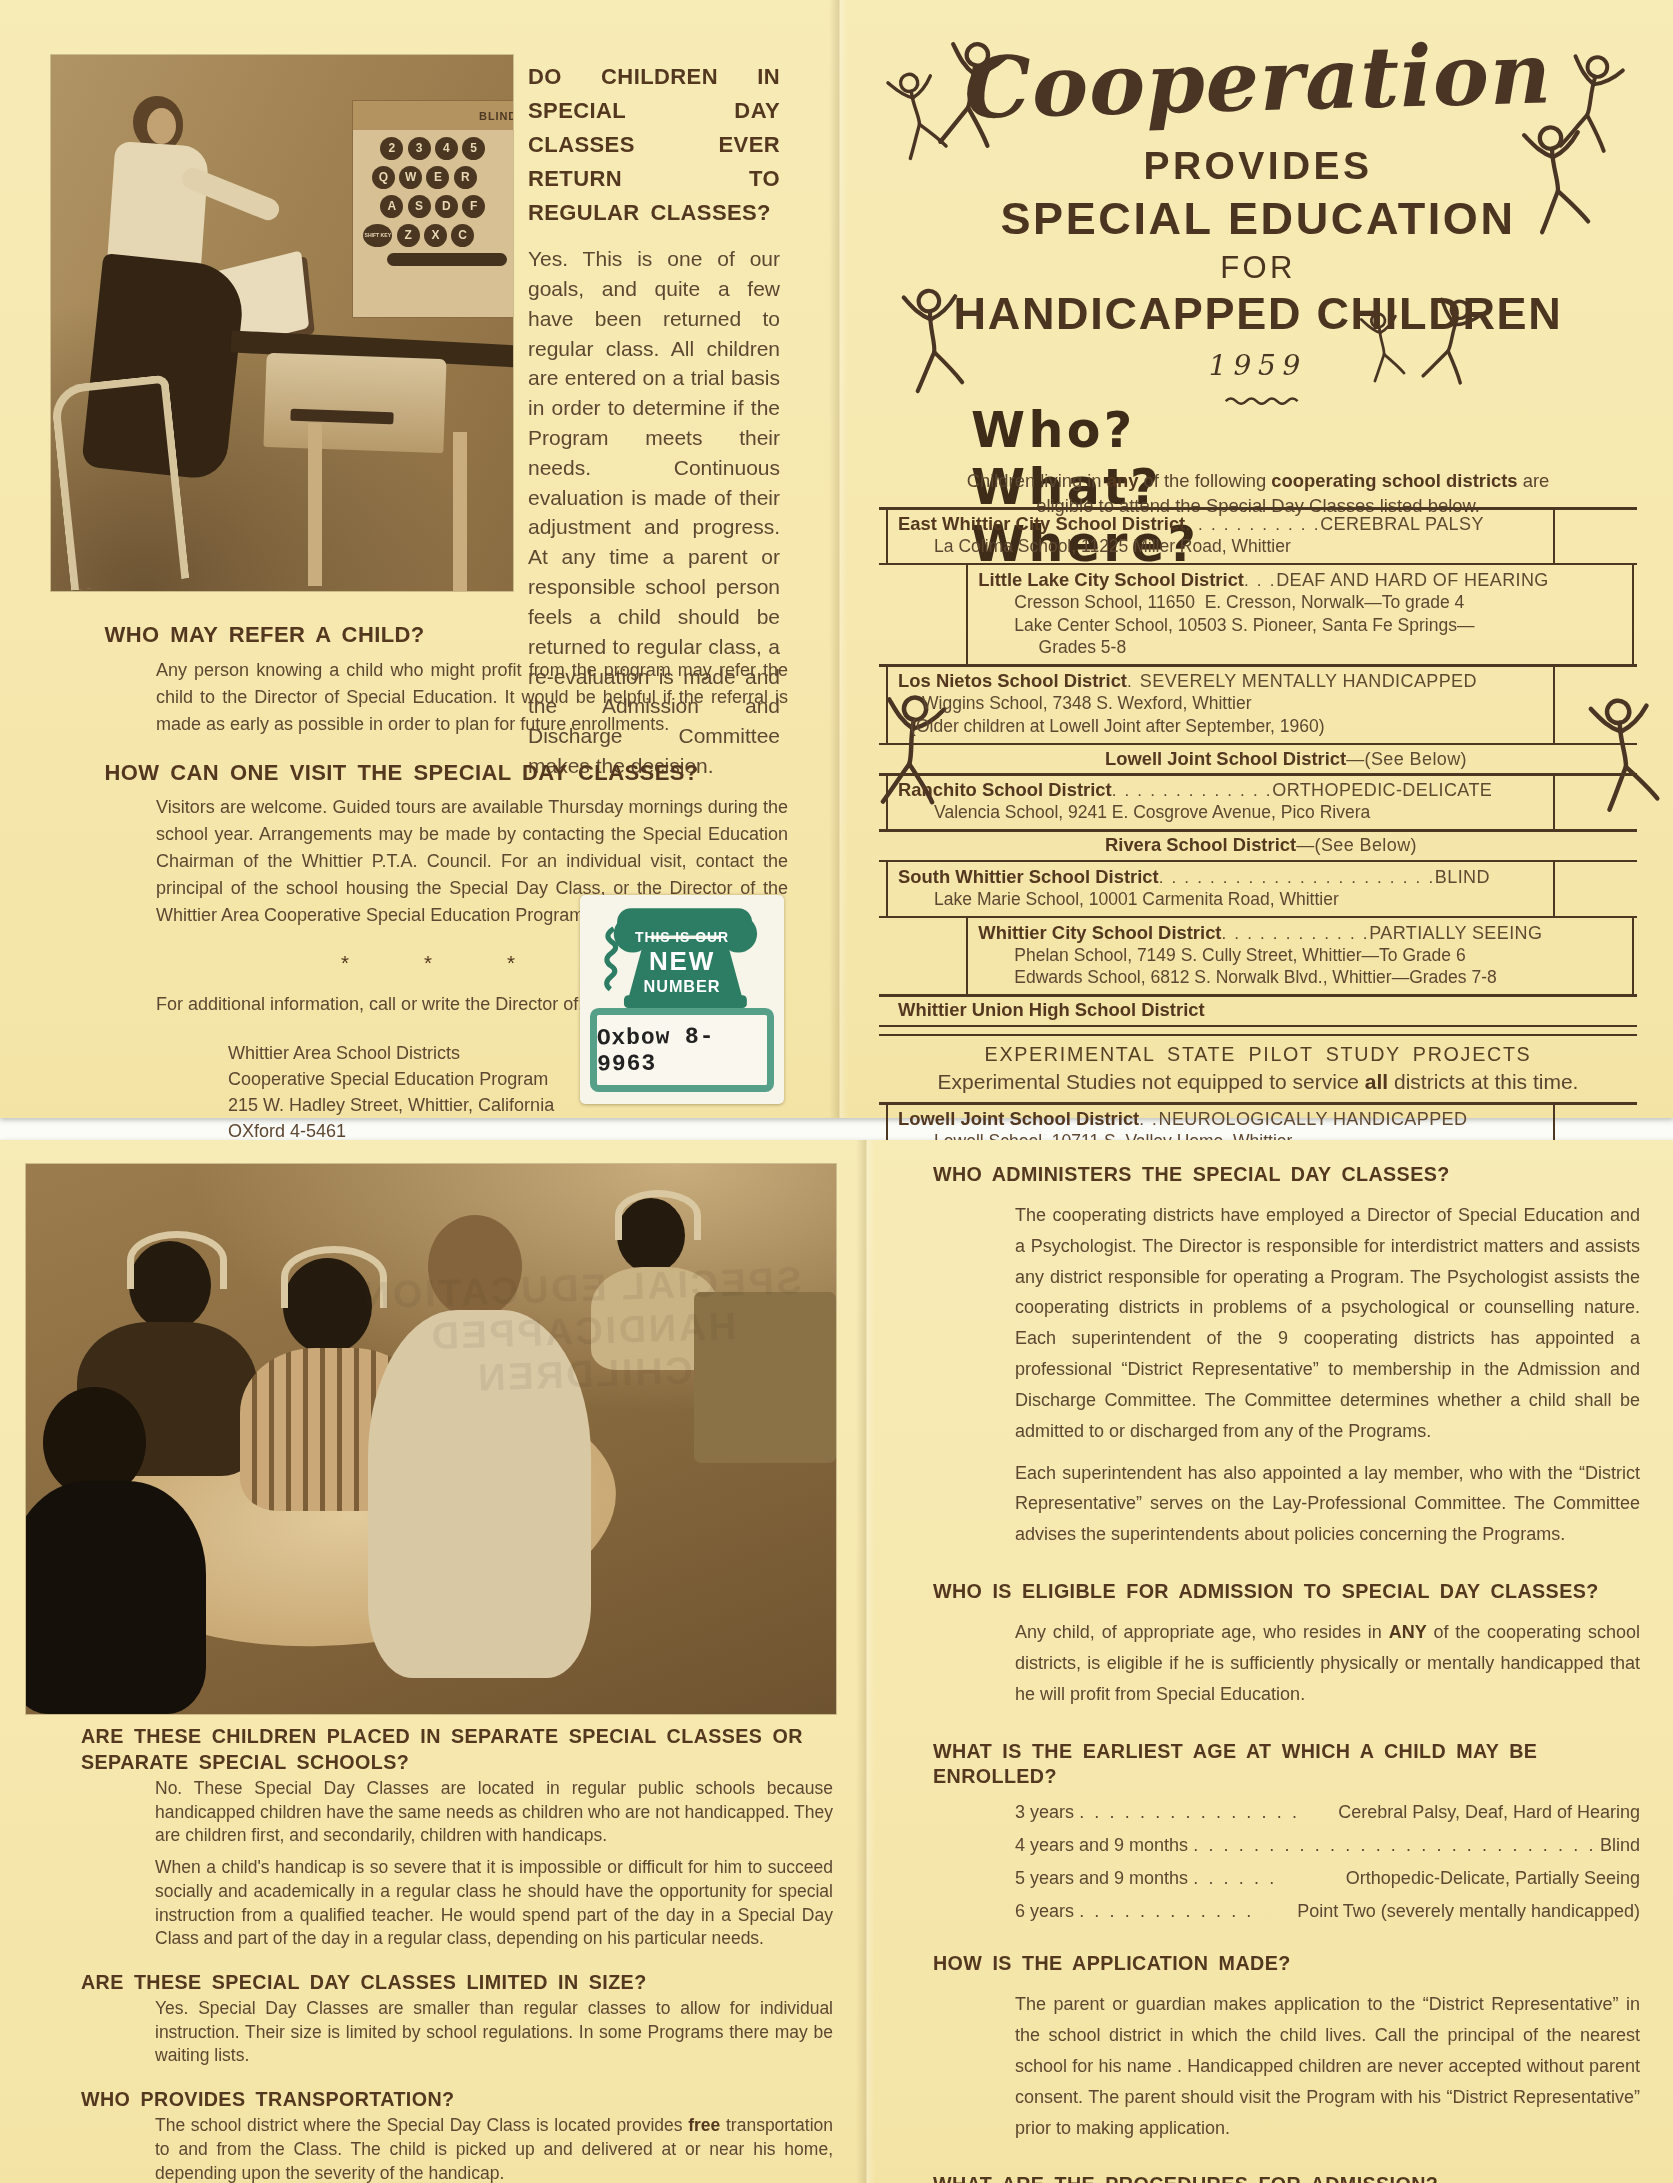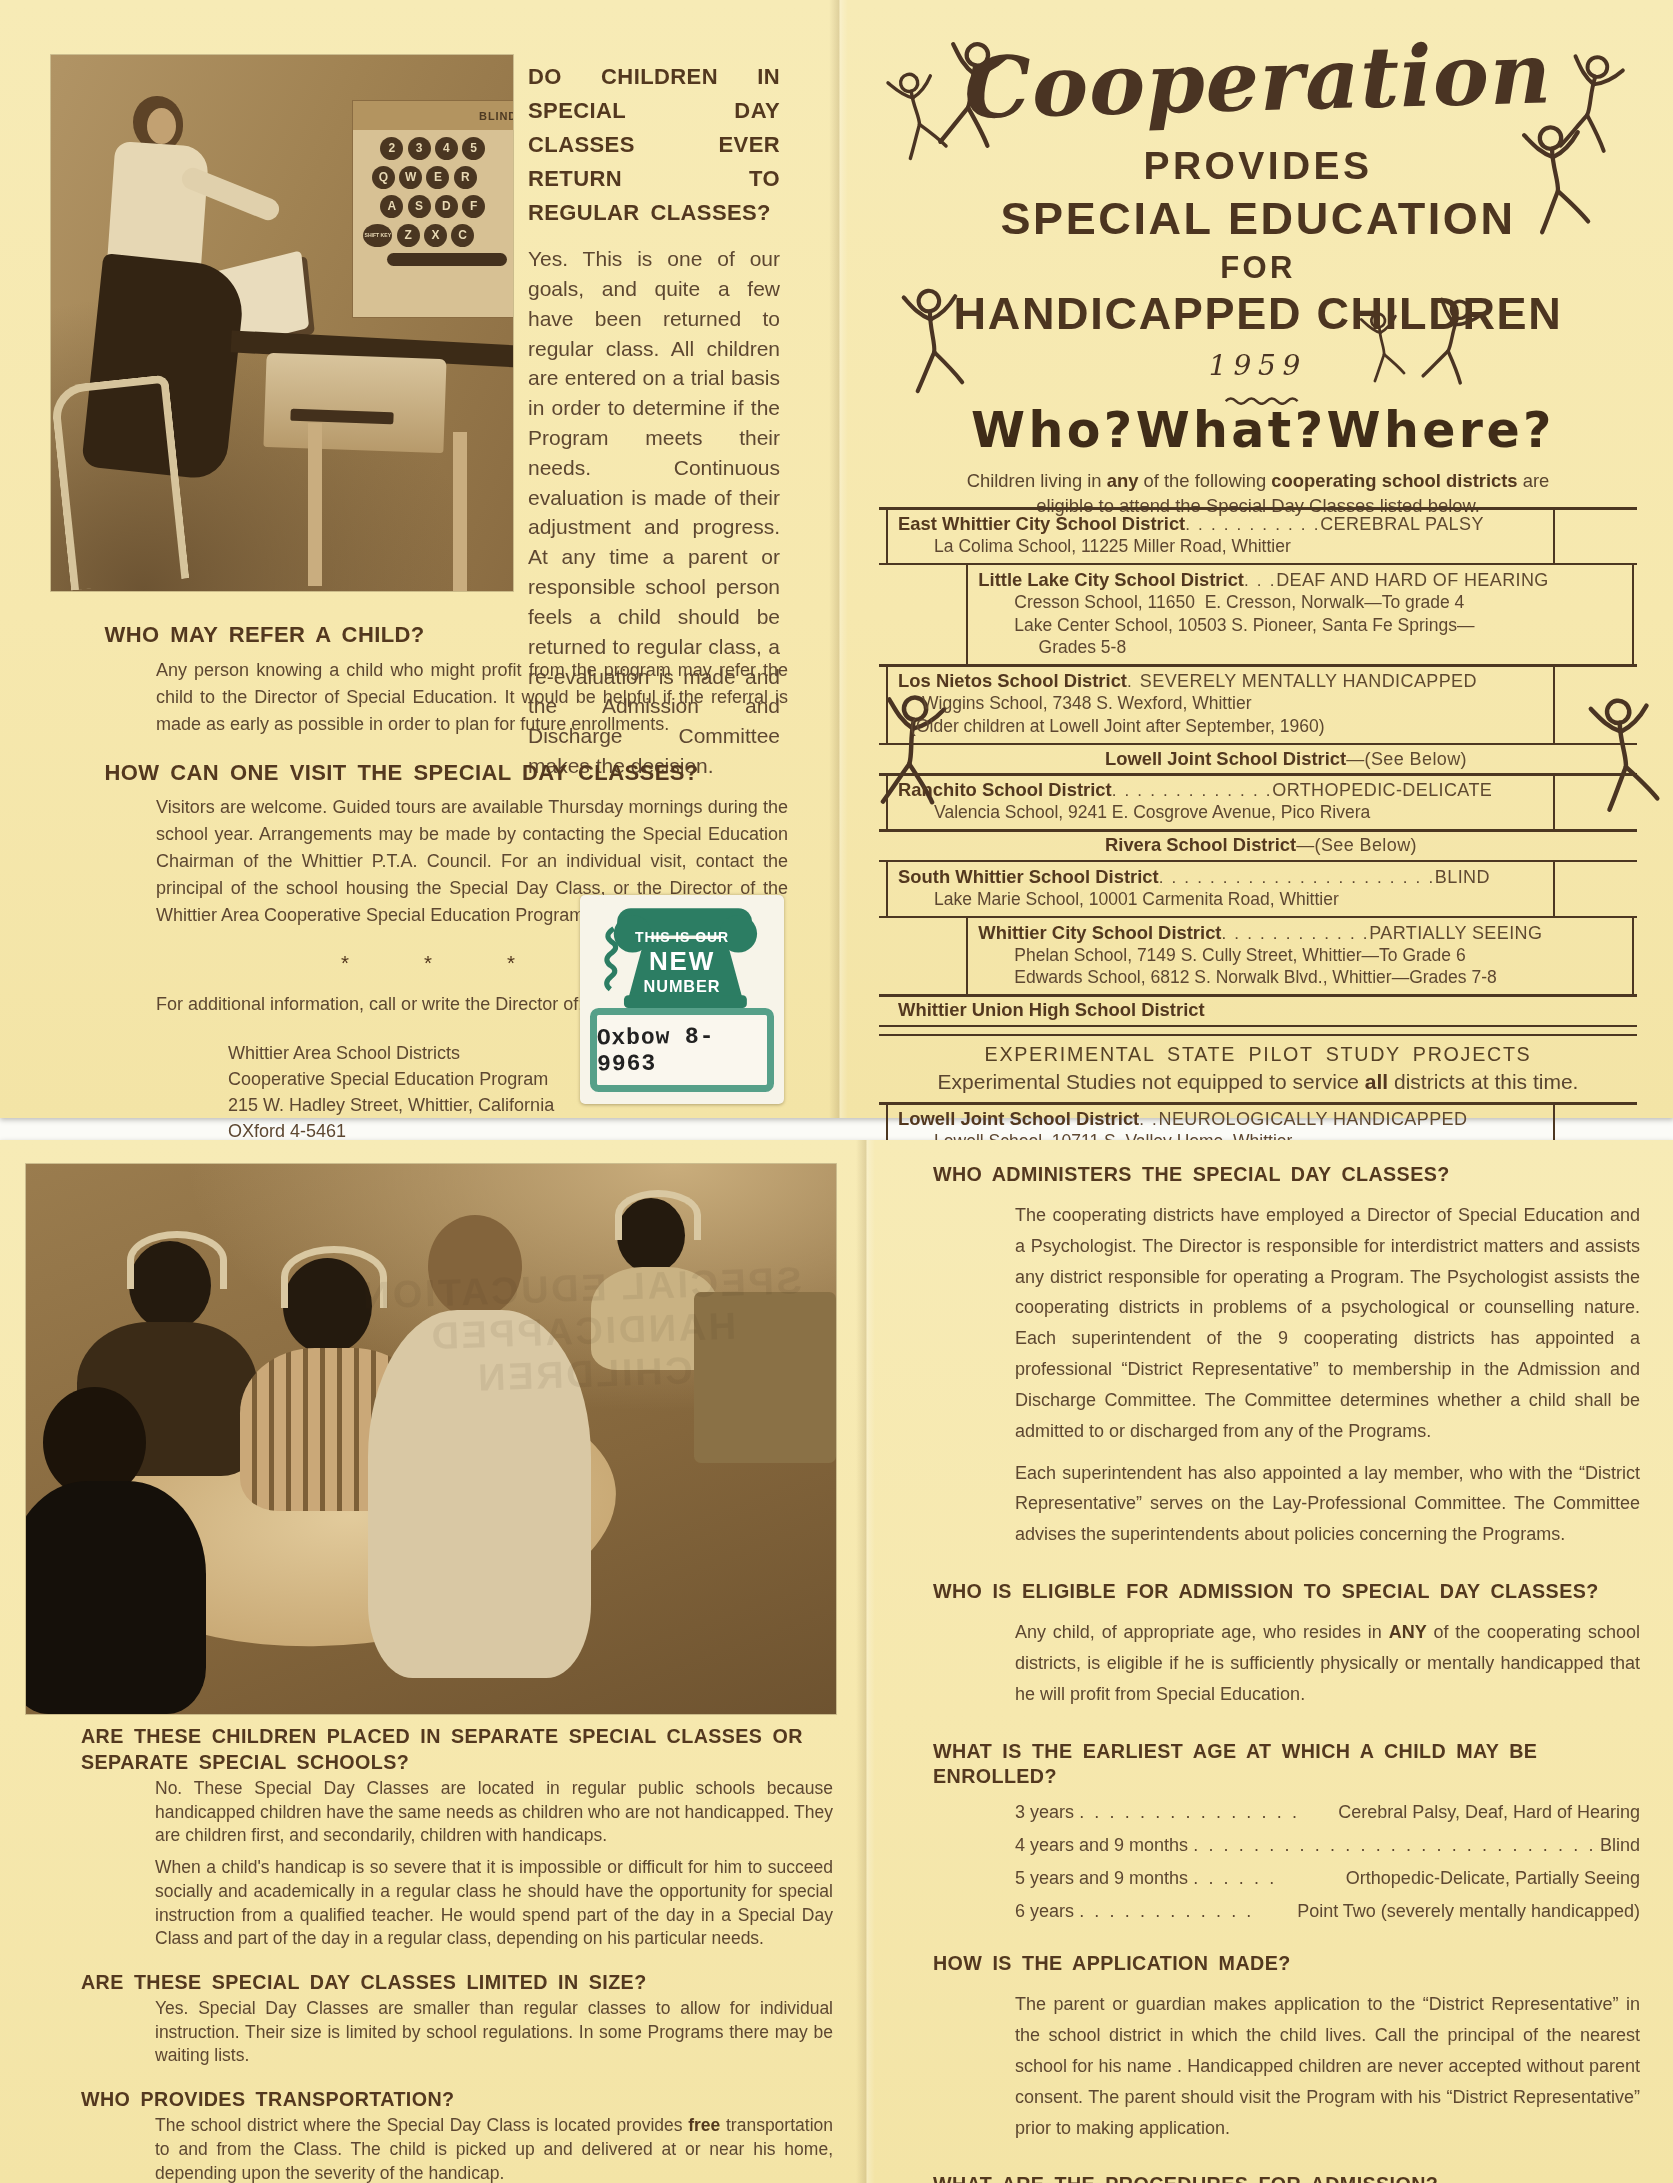--- a/index.html
+++ b/index.html
@@ -69,26 +69,26 @@
   #sticker svg{position:absolute;left:7.7px;top:3.4px;}
   .ph-t1{position:absolute;left:0;right:0;top:34px;text-align:center;color:#fff;font-size:14px;font-weight:bold;letter-spacing:0.9px;}
   .ph-t2{position:absolute;left:0;right:0;top:51px;text-align:center;color:#fff;font-size:26px;font-weight:bold;letter-spacing:1.7px;}
   .ph-t3{position:absolute;left:0;right:0;top:82px;text-align:center;color:#fff;font-size:16.3px;font-weight:bold;letter-spacing:0.9px;}
 
   
   #cover-title{position:absolute;left:0;right:0;top:31px;text-align:center;color:#4a3423;
      font-family:"DejaVu Serif",serif;font-style:italic;font-weight:bold;font-size:84px;transform:rotate(-1.5deg);letter-spacing:0.9px;}
   .cap1{position:absolute;left:0;right:0;top:144px;text-align:center;font-size:39px;font-weight:bold;color:#4c3520;letter-spacing:3.4px;}
   .cap2{position:absolute;left:0;right:0;top:193px;text-align:center;font-size:45px;font-weight:bold;color:#4c3520;letter-spacing:2.6px;}
-  .cap3{position:absolute;left:0;right:0;top:250px;text-align:center;font-size:31px;font-weight:bold;color:#4c3520;letter-spacing:3.4px;}
+  .cap3{position:absolute;left:0;right:0;top:250px;text-align:center;font-size:31px;font-weight:normal;color:#4c3520;letter-spacing:3.4px;}
   .cap4{position:absolute;left:0;right:0;top:288px;text-align:center;font-size:45px;font-weight:bold;color:#4c3520;letter-spacing:1.7px;}
   .year{position:absolute;left:0;right:0;top:349px;text-align:center;font-family:"DejaVu Serif",serif;font-style:italic;font-size:28px;color:#4a3423;letter-spacing:6.8px;}
   .squig{position:absolute;left:381px;top:396px;}
   #www{position:absolute;left:128px;top:402px;width:572px;display:flex;justify-content:space-between;
-     font-family:"DejaVu Sans",sans-serif;font-weight:bold;font-size:49px;color:#3f2c18;letter-spacing:3.4px;}
+     font-family:"DejaVu Sans",sans-serif;font-weight:bold;font-size:49px;color:#3f2c18;letter-spacing:3.4px;flex-direction:column;}
   #cover-intro{position:absolute;left:98px;top:469px;width:634px;text-align:center;font-size:18.4px;line-height:1.35;color:#5a452f;}
 
   #dtable{position:absolute;left:36px;top:507px;width:758px;}
   .trule{height:2.6px;background:#4c3722;}
   .trule.dbl{height:7.7px;background:transparent;border-top:2.6px solid #4c3722;border-bottom:2.6px solid #4c3722;}
   .trow .cell{border-left:2.6px solid #4c3722;border-right:2.6px solid #4c3722;padding:3.4px 6.8px 5.1px 10.3px;}
   .trow.i0 .cell{margin-left:6.8px;margin-right:82px;}
   .trow.i1 .cell{margin-left:87px;margin-right:3.4px;}
   .trow.nob .cell{border-color:transparent;padding-top:2.6px;padding-bottom:3.4px;}
   .trow.ctr .cell{padding-left:137px;}

